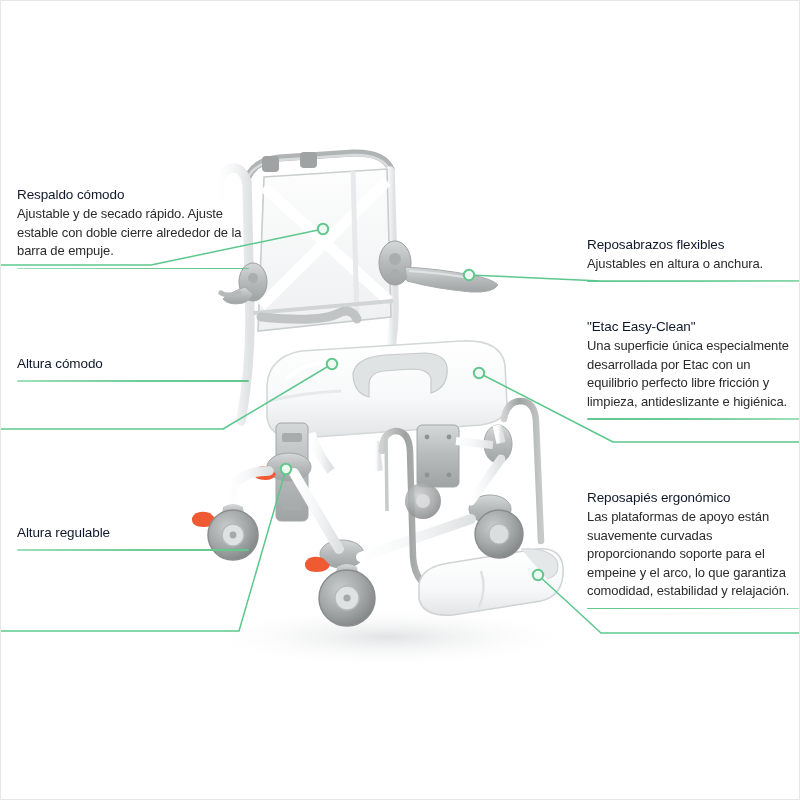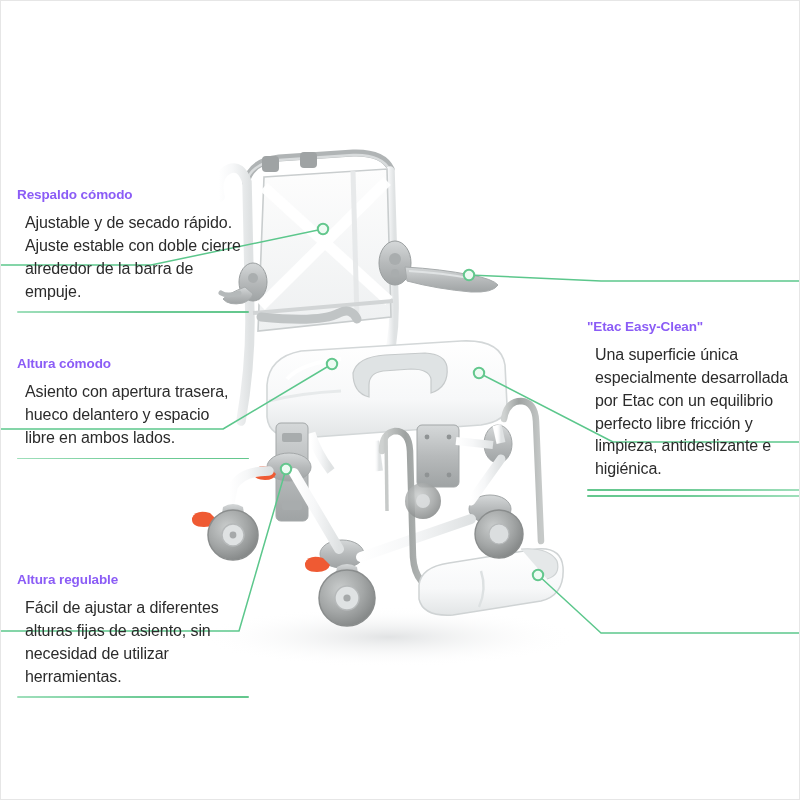--- a/index.html
+++ b/index.html
@@ -19,52 +19,52 @@
 
   
   .layer{position:absolute;left:0;top:0;width:800px;height:800px;}
   #art-layer{z-index:1;}
   #line-layer{z-index:3;pointer-events:none;}
 
   
   .callout{position:absolute;z-index:4;}
   .callout .c-title{
     font-size:13.5px;
-    font-weight:bold;
-    color:#8b5cf6;
+    font-weight:normal;
+    color:#0f172a;
     line-height:1.42;
     letter-spacing:-0.1px;
     margin:0 0 1px 0;
     white-space:nowrap;
   }
   .callout .c-body{
-    font-size:16px;
+    font-size:13px;
     font-weight:normal;
     color:#2b2b2b;
     line-height:1.425;
     letter-spacing:-0.1px;
-    margin:8px;
+    margin:0;
   }
   .c-rule{
     height:1.6px;
     background:linear-gradient(to right,#9fdfbb 0%,#6ecb96 55%,#63c78d 100%);
     margin-top:7px;
     border-radius:1px;
   }
   .c-rule.right{
     background:linear-gradient(to left,#9fdfbb 0%,#6ecb96 55%,#63c78d 100%);
   }
 
   
   .left{left:16px;width:232px;}
   .right{left:586px;width:214px;}
 
   #cal-0{top:184px;}
   #cal-1{top:353px;}
-  #cal-2{top:569px;}
+  #cal-2{top:522px;}
   #cal-3{top:234px;}
   #cal-4{top:316px;}
   #cal-5{top:487px;}
 </style>
 </head>
 <body>
 
 <div id="page">
 
   <svg id="art-layer" class="layer" viewBox="0 0 800 800">
@@ -246,34 +246,39 @@
   </svg>
 
   <div class="callout left" id="cal-0">
     <p class="c-title">Respaldo cómodo</p>
     <p class="c-body">Ajustable y de secado rápido. Ajuste estable con doble cierre alrededor de la barra de empuje.</p>
   <div class="c-rule"></div>
     </div>
 
   <div class="callout left" id="cal-1">
     <p class="c-title">Altura cómodo</p>
-    <p class="c-body">Asiento con apertura trasera, hueco delantero y espacio libre en ambos lados.</p>
   <div class="c-rule"></div>
     </div>
 
   <div class="callout left" id="cal-2">
     <p class="c-title">Altura regulable</p>
-    <p class="c-body">Fácil de ajustar a diferentes alturas fijas de asiento, sin necesidad de utilizar herramientas.</p>
   <div class="c-rule"></div>
     </div>
 
+  <div class="callout right" id="cal-3">
+    <p class="c-title">Reposabrazos flexibles</p>
+    <p class="c-body">Ajustables en altura o anchura.</p>
+  <div class="c-rule right"></div>
+    </div>
 
   <div class="callout right" id="cal-4">
     <p class="c-title">"Etac Easy-Clean"</p>
     <p class="c-body">Una superficie única especialmente desarrollada por Etac con un equilibrio perfecto libre fricción y limpieza, antideslizante e higiénica.</p>
   <div class="c-rule right"></div>
     </div>
 
   <div class="callout right" id="cal-5">
+    <p class="c-title">Reposapiés ergonómico</p>
+    <p class="c-body">Las plataformas de apoyo están suavemente curvadas proporcionando soporte para el empeine y el arco, lo que garantiza  comodidad, estabilidad y relajación.</p>
   <div class="c-rule right"></div>
     </div>
 
 </div>
 
 </body></html>

